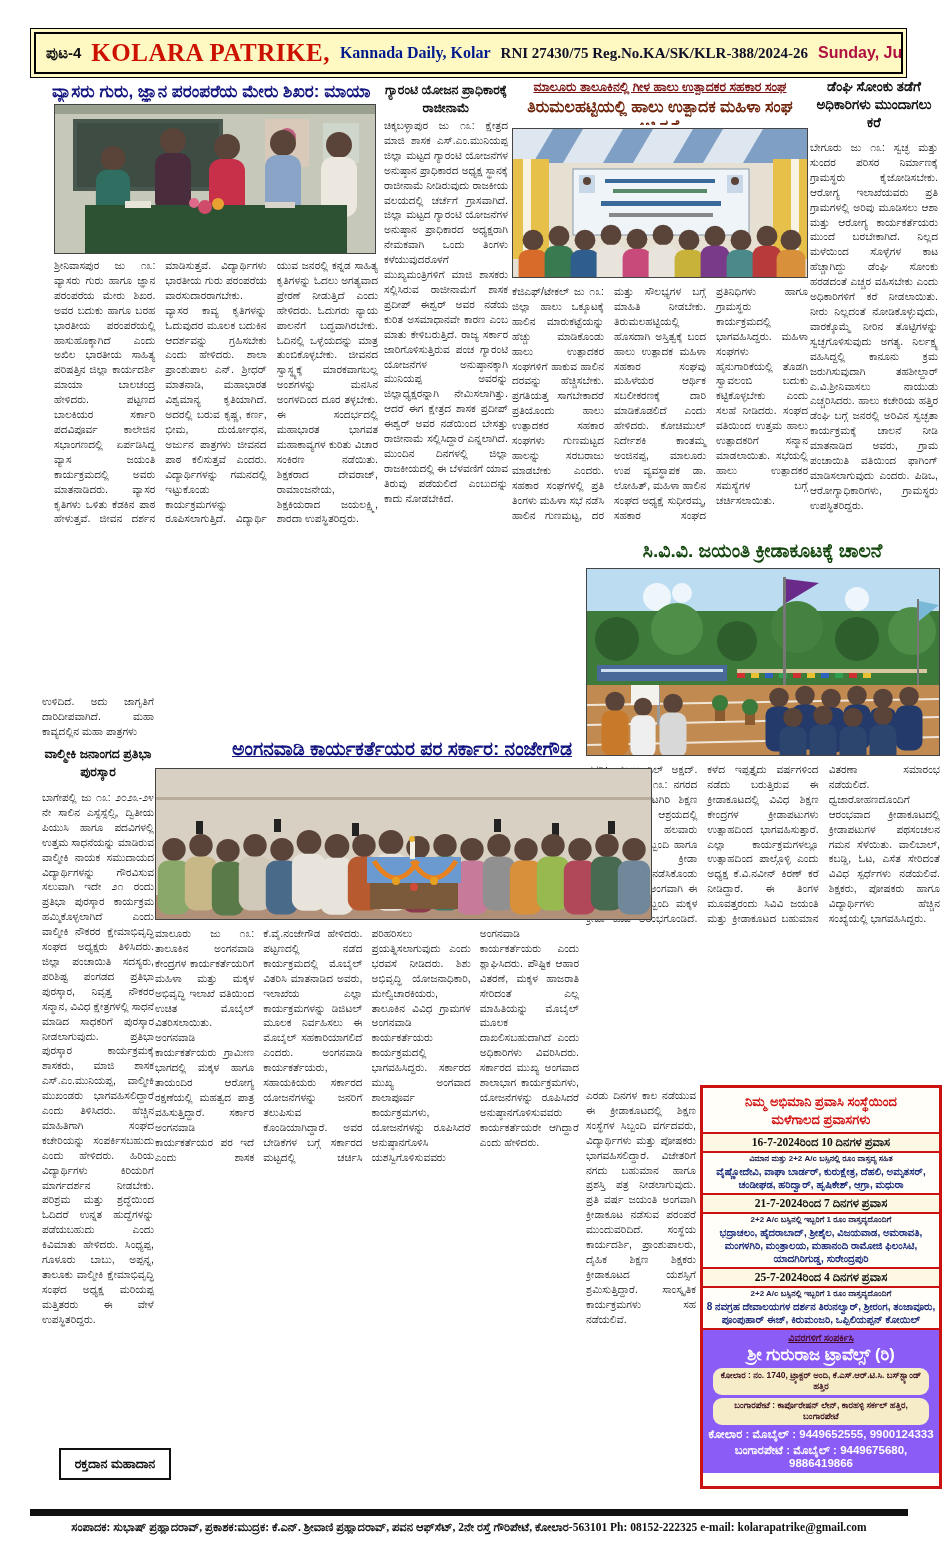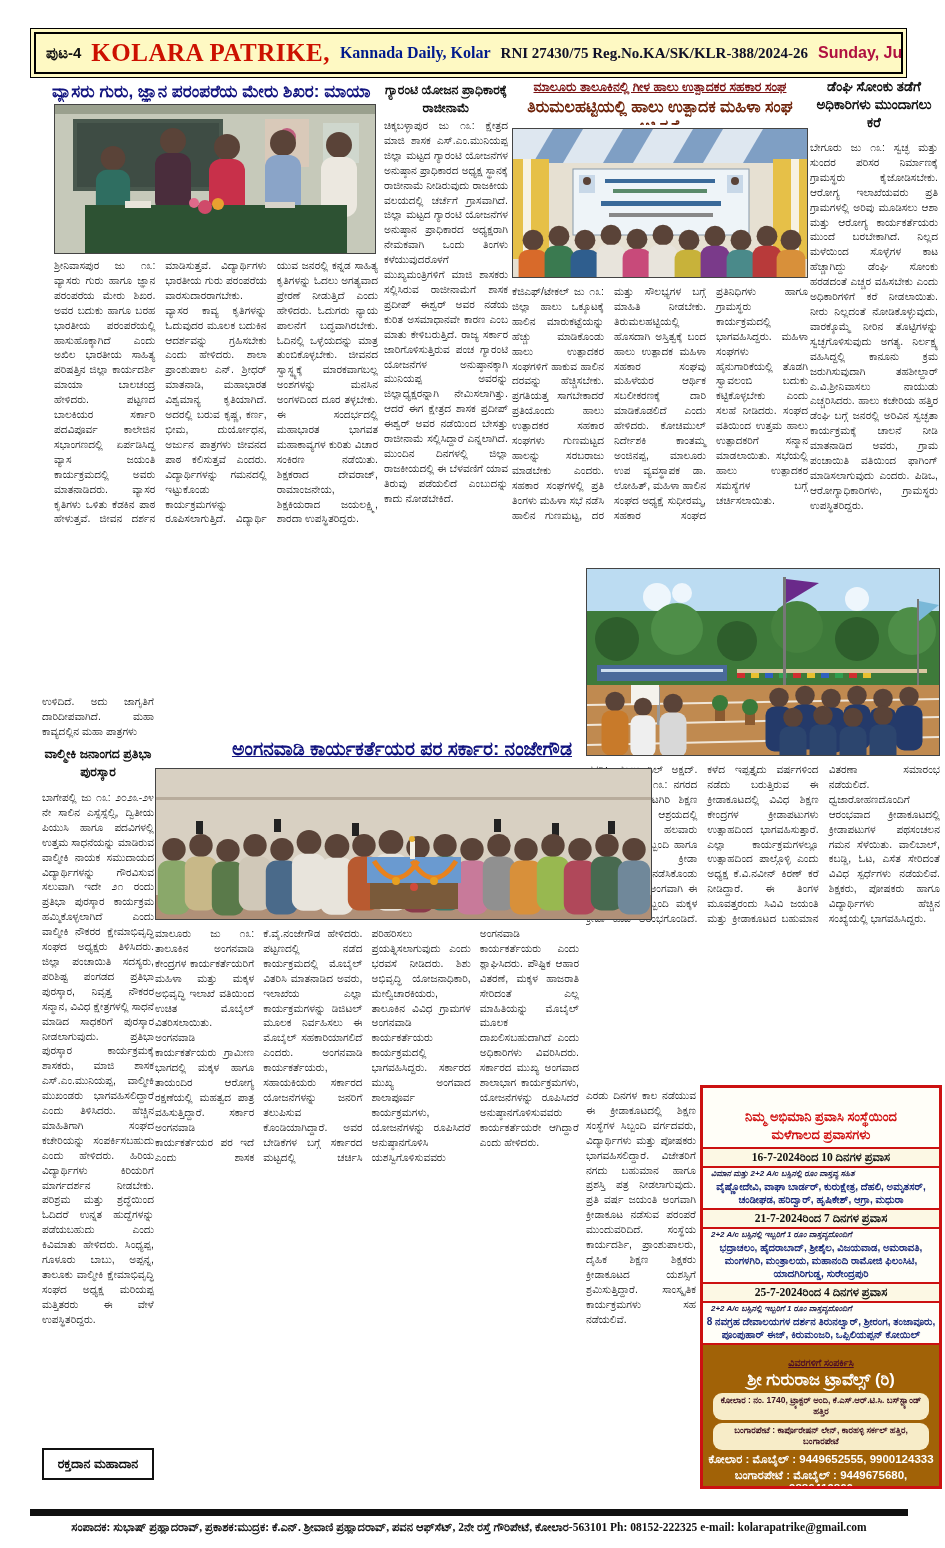--- a/index.html
+++ b/index.html
@@ -29,31 +29,31 @@
   
   .bodytxt{font-size:10.5px;line-height:1.42;text-align:justify;color:#1a1a1a;overflow:hidden;}
   .cols3{column-count:3;column-gap:10px;}
   .cols4{column-count:4;column-gap:9px;}
 
   .photo{border:1px solid #444;background:#ddd;overflow:hidden;}
   .photo svg{display:block;}
 
   
   #blood-box{border:2px solid #111;font-weight:bold;font-size:12.5px;text-align:center;
-             line-height:28px;color:#0a0a0a;background:#fff;}
+             line-height:28px;color:#0a0a0a;background:#fff;margin-left:17px;}
 
   
   #ad{left:700px;top:1085px;width:242px;height:404px;border:3px solid #cc1111;background:#fffef8;overflow:hidden;}
-  .ad-title{color:#d01010;font-weight:bold;font-size:13px;text-align:center;line-height:1.4;padding-top:20px;}
+  .ad-title{color:#d01010;font-weight:bold;font-size:13px;text-align:center;line-height:1.4;padding-top:5px;}
   .trip-date{border-top:2px solid #cc1111;border-bottom:2px solid #cc1111;background:#fcf8e4;
              font-family:"Liberation Serif",serif;font-weight:bold;font-size:11.5px;text-align:center;
              padding:2px 0;color:#111;margin-top:3px;}
-  .trip-note{font-size:8px;text-align:left;color:#1a1a4a;padding:1px 8px;font-weight:bold;font-style:italic;}
+  .trip-note{font-size:8px;text-align:center;color:#1a1a4a;padding:1px 8px;font-weight:bold;}
   .trip-places{font-weight:bold;font-size:10px;color:#1b2a7a;text-align:center;padding:0 0 2px;line-height:1.3;}
-  #ad-contact{background:#a16207;border-top:2px solid #cc1111;padding:12px 0 4px;}
+  #ad-contact{background:#8b5cf6;border-top:2px solid #cc1111;padding:2px 0 4px;}
   .ad-c-label{text-align:center;font-weight:bold;font-size:9.5px;color:#4a0828;text-decoration:underline;}
   .ad-agency{text-align:center;font-weight:bold;font-size:16.5px;color:#ffffff;line-height:1.25;}
   .ad-addr{background:#f7ecc8;border-radius:9px;margin:3px 10px 0;padding:2px 4px;
            font-weight:bold;font-size:8.5px;color:#3a1020;text-align:center;line-height:1.35;}
   .ad-phone{color:#ffffff;font-weight:bold;font-size:11.5px;text-align:center;margin-top:3px;}
 
   
   #footer-bar{left:30px;top:1509px;width:878px;height:7px;background:#101010;}
   #footer-text{left:30px;top:1521px;width:878px;text-align:center;
                font-family:"Liberation Serif",serif;font-weight:bold;font-size:11.5px;color:#111;}
@@ -148,20 +148,21 @@
       <use href="#pp" transform="translate(254,128) scale(1.6)" style="color:#b83a3a"></use>
       <use href="#pp" transform="translate(278,132) scale(1.6)" style="color:#d8903a"></use>
     </svg>
   </div>
 
   <div class="abs bodytxt cols3" style="left:512px;top:284px;width:296px;height:448px;">ಕೆಜಿಎಫ್/ಟೇಕಲ್ ಜು ೧೩: ಜಿಲ್ಲಾ ಹಾಲು ಒಕ್ಕೂಟಕ್ಕೆ ಹಾಲಿನ ಮಾರುಕಟ್ಟೆಯನ್ನು ಹೆಚ್ಚು ಮಾಡಿಕೊಂಡು ಹಾಲು ಉತ್ಪಾದಕರ ಸಂಘಗಳಿಗೆ ಹಾಕುವ ಹಾಲಿನ ದರವನ್ನು ಹೆಚ್ಚಿಸಬೇಕು. ಪ್ರಗತಿಯತ್ತ ಸಾಗಬೇಕಾದರೆ ಪ್ರತಿಯೊಂದು ಹಾಲು ಉತ್ಪಾದಕರ ಸಹಕಾರ ಸಂಘಗಳು ಗುಣಮಟ್ಟದ ಹಾಲನ್ನು ಸರಬರಾಜು ಮಾಡಬೇಕು ಎಂದರು. ಸಹಕಾರ ಸಂಘಗಳಲ್ಲಿ ಪ್ರತಿ ತಿಂಗಳು ಮಹಿಳಾ ಸಭೆ ನಡೆಸಿ ಹಾಲಿನ ಗುಣಮಟ್ಟ, ದರ ಮತ್ತು ಸೌಲಭ್ಯಗಳ ಬಗ್ಗೆ ಮಾಹಿತಿ ನೀಡಬೇಕು. ತಿರುಮಲಹಟ್ಟಿಯಲ್ಲಿ ಹೊಸದಾಗಿ ಅಸ್ತಿತ್ವಕ್ಕೆ ಬಂದ ಹಾಲು ಉತ್ಪಾದಕ ಮಹಿಳಾ ಸಹಕಾರ ಸಂಘವು ಮಹಿಳೆಯರ ಆರ್ಥಿಕ ಸಬಲೀಕರಣಕ್ಕೆ ದಾರಿ ಮಾಡಿಕೊಡಲಿದೆ ಎಂದು ಹೇಳಿದರು. ಕೋಚಿಮುಲ್ ನಿರ್ದೇಶಕಿ ಕಾಂತಮ್ಮ ಅಂಜಿನಪ್ಪ, ಮಾಲೂರು ಉಪ ವ್ಯವಸ್ಥಾಪಕ ಡಾ. ಲೋಹಿತ್, ಮಹಿಳಾ ಹಾಲಿನ ಸಂಘದ ಅಧ್ಯಕ್ಷೆ ಸುಧೀರಮ್ಮ, ಸಹಕಾರ ಸಂಘದ ಪ್ರತಿನಿಧಿಗಳು ಹಾಗೂ ಗ್ರಾಮಸ್ಥರು ಕಾರ್ಯಕ್ರಮದಲ್ಲಿ ಭಾಗವಹಿಸಿದ್ದರು. ಮಹಿಳಾ ಸಂಘಗಳು ಹೈನುಗಾರಿಕೆಯಲ್ಲಿ ತೊಡಗಿ ಸ್ವಾವಲಂಬಿ ಬದುಕು ಕಟ್ಟಿಕೊಳ್ಳಬೇಕು ಎಂದು ಸಲಹೆ ನೀಡಿದರು. ಸಂಘದ ವತಿಯಿಂದ ಉತ್ತಮ ಹಾಲು ಉತ್ಪಾದಕರಿಗೆ ಸನ್ಮಾನ ಮಾಡಲಾಯಿತು. ಸಭೆಯಲ್ಲಿ ಹಾಲು ಉತ್ಪಾದಕರ ಸಮಸ್ಯೆಗಳ ಬಗ್ಗೆ ಚರ್ಚಿಸಲಾಯಿತು.</div>
 
   <div class="abs hl-black" style="left:810px;top:78px;width:128px;height:58px;font-size:13.5px;overflow:hidden;">ಡೆಂಘಿ ಸೋಂಕು ತಡೆಗೆ ಅಧಿಕಾರಿಗಳು ಮುಂದಾಗಲು ಕರೆ</div>
   <div class="abs bodytxt" style="left:810px;top:140px;width:128px;height:392px;">ಬೇಗೂರು ಜು ೧೩: ಸ್ವಚ್ಛ ಮತ್ತು ಸುಂದರ ಪರಿಸರ ನಿರ್ಮಾಣಕ್ಕೆ ಗ್ರಾಮಸ್ಥರು ಕೈಜೋಡಿಸಬೇಕು. ಆರೋಗ್ಯ ಇಲಾಖೆಯವರು ಪ್ರತಿ ಗ್ರಾಮಗಳಲ್ಲಿ ಅರಿವು ಮೂಡಿಸಲು ಆಶಾ ಮತ್ತು ಆರೋಗ್ಯ ಕಾರ್ಯಕರ್ತೆಯರು ಮುಂದೆ ಬರಬೇಕಾಗಿದೆ. ನಿಲ್ಲದ ಮಳೆಯಿಂದ ಸೊಳ್ಳೆಗಳ ಕಾಟ ಹೆಚ್ಚಾಗಿದ್ದು ಡೆಂಘಿ ಸೋಂಕು ಹರಡದಂತೆ ಎಚ್ಚರ ವಹಿಸಬೇಕು ಎಂದು ಅಧಿಕಾರಿಗಳಿಗೆ ಕರೆ ನೀಡಲಾಯಿತು. ನೀರು ನಿಲ್ಲದಂತೆ ನೋಡಿಕೊಳ್ಳುವುದು, ವಾರಕ್ಕೊಮ್ಮೆ ನೀರಿನ ತೊಟ್ಟಿಗಳನ್ನು ಸ್ವಚ್ಛಗೊಳಿಸುವುದು ಅಗತ್ಯ. ನಿರ್ಲಕ್ಷ್ಯ ವಹಿಸಿದ್ದಲ್ಲಿ ಕಾನೂನು ಕ್ರಮ ಜರುಗಿಸುವುದಾಗಿ ತಹಶೀಲ್ದಾರ್ ಎ.ವಿ.ಶ್ರೀನಿವಾಸಲು ನಾಯುಡು ಎಚ್ಚರಿಸಿದರು. ಹಾಲು ಕಚೇರಿಯ ಹತ್ತಿರ ಡೆಂಘಿ ಬಗ್ಗೆ ಜನರಲ್ಲಿ ಅರಿವಿನ ಸ್ವಚ್ಛತಾ ಕಾರ್ಯಕ್ರಮಕ್ಕೆ ಚಾಲನೆ ನೀಡಿ ಮಾತನಾಡಿದ ಅವರು, ಗ್ರಾಮ ಪಂಚಾಯಿತಿ ವತಿಯಿಂದ ಫಾಗಿಂಗ್ ಮಾಡಿಸಲಾಗುವುದು ಎಂದರು. ಪಿಡಿಒ, ಆರೋಗ್ಯಾಧಿಕಾರಿಗಳು, ಗ್ರಾಮಸ್ಥರು ಉಪಸ್ಥಿತರಿದ್ದರು.</div>
 
+  <div class="abs hl-green" style="left:585px;top:540px;width:355px;height:24px;overflow:hidden;">ಸಿ.ವಿ.ವಿ. ಜಯಂತಿ ಕ್ರೀಡಾಕೂಟಕ್ಕೆ ಚಾಲನೆ</div>
 
   <div class="abs photo" style="left:586px;top:568px;width:354px;height:188px;">
     <svg width="354" height="188" viewBox="0 0 354 188">
       <rect width="354" height="188" fill="#bcdcf2"></rect>
       <circle cx="70" cy="28" r="14" fill="#eef6fc"></circle>
       <circle cx="95" cy="24" r="10" fill="#eef6fc"></circle>
       <circle cx="270" cy="30" r="12" fill="#eef6fc"></circle>
       <rect y="42" width="354" height="78" fill="#3e7a3a"></rect>
       <circle cx="30" cy="70" r="22" fill="#2e5e2c"></circle>
       <circle cx="90" cy="60" r="26" fill="#4e8e48"></circle>

